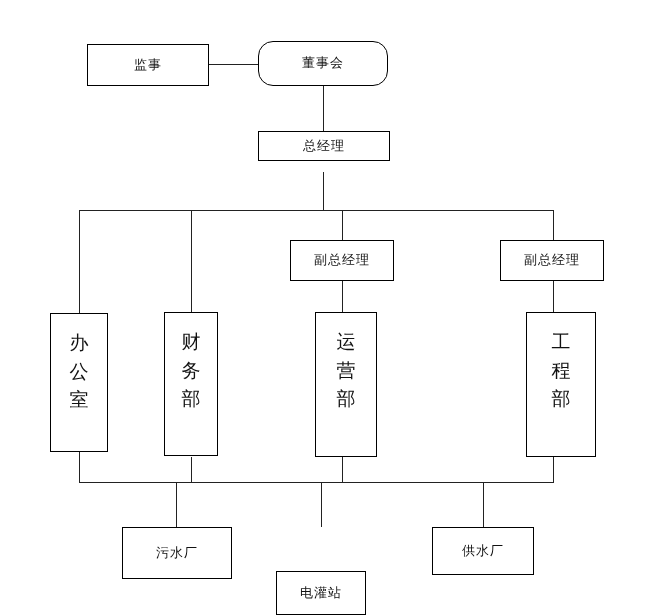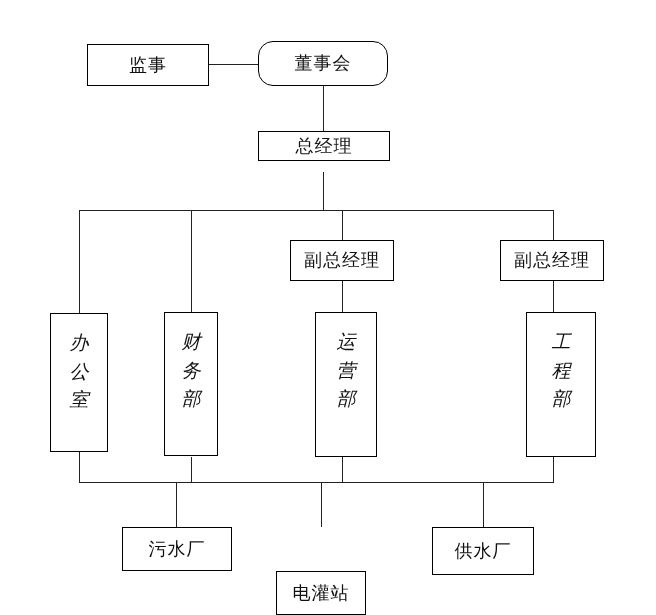--- a/index.html
+++ b/index.html
@@ -20,41 +20,40 @@
     box-sizing: border-box;
     border: 1px solid #000000;
     background: #ffffff;
     display: flex;
     align-items: center;
     justify-content: center;
     color: #111111;
     z-index: 2;
   }
   .node-label {
-    font-size: 18px;
+    font-size: 13px;
     line-height: 1.15;
     letter-spacing: 1px;
     white-space: nowrap;
     text-align: center;
   }
   
   .node.vertical {
     align-items: flex-start;
     justify-content: center;
     padding-top: 14px;
   }
   .node.vertical .node-label {
     white-space: normal;
     writing-mode: horizontal-tb;
     width: 1em;
     font-size: 19px;
     line-height: 1.5;
     letter-spacing: 0;
     word-break: break-all;
-    font-style: italic;
   }
   .connector {
     position: absolute;
     background: #222222;
     z-index: 1;
   }
   .connector.h { height: 1px; }
   .connector.v { width: 1px; }
 </style>
 </head>
@@ -119,21 +118,21 @@
   </div>
 
   <div class="node vertical" style="left:315px; top:312px; width:62px; height:145px;">
     <span class="node-label">运营部</span>
   </div>
 
   <div class="node vertical" style="left:526px; top:312px; width:70px; height:145px;">
     <span class="node-label">工程部</span>
   </div>
 
-  <div class="node" style="left:122px; top:527px; width:110px; height:44px;">
+  <div class="node" style="left:122px; top:527px; width:110px; height:52px;">
     <span class="node-label">污水厂</span>
   </div>
 
   <div class="node" style="left:276px; top:527px; width:90px; height:44px;margin-top:44px;">
     <span class="node-label">电灌站</span>
   </div>
 
   <div class="node" style="left:432px; top:527px; width:102px; height:48px;">
     <span class="node-label">供水厂</span>
   </div>

